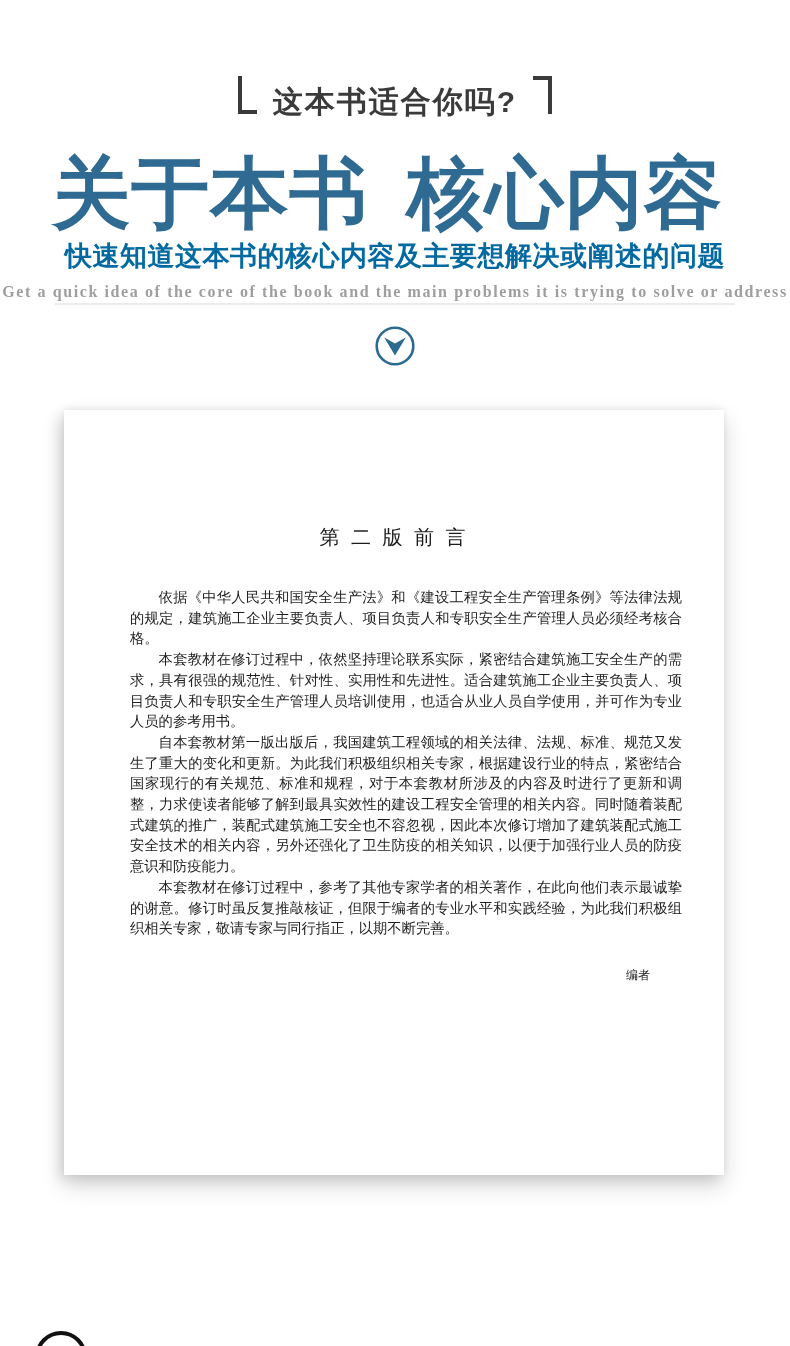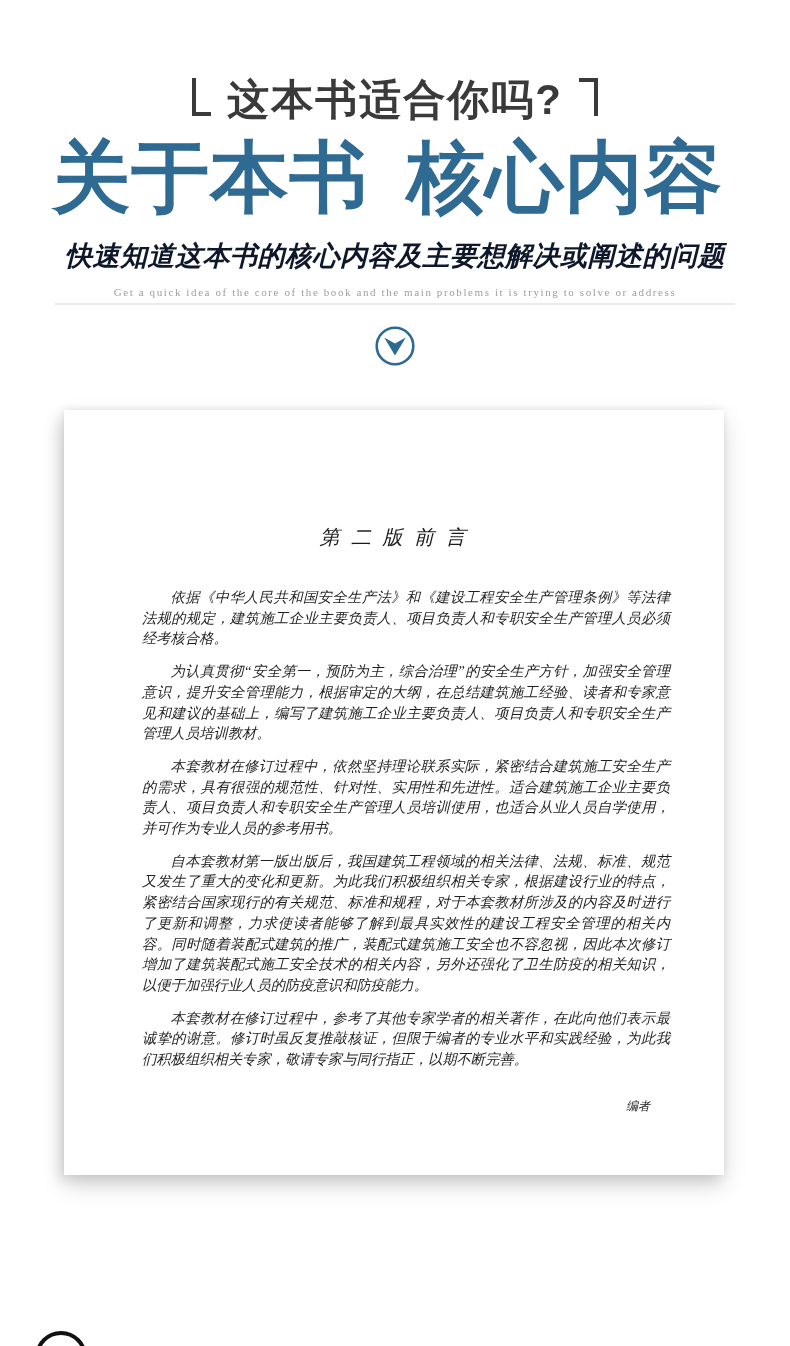--- a/index.html
+++ b/index.html
@@ -12,66 +12,65 @@
     overflow: hidden;
     font-family: "Liberation Serif", "DejaVu Serif", serif;
   }
 
   
   .tagline {
     position: absolute;
     top: 76px; left: 0; right: 0;
     text-align: center;
     font-family: "Liberation Sans", "DejaVu Sans", sans-serif;
-    font-size: 42px;
+    font-size: 30px;
     font-weight: 600;
     color: #3a3a3a;
     letter-spacing: 2px;
     line-height: 48px;
   }
   .br {
     display: inline-block;
     width: 15px; height: 34px;
     vertical-align: -2px;
   }
   .br-l { border-left: 4px solid #3a3a3a; border-bottom: 4px solid #3a3a3a; margin-right: 16px; }
   .br-r { border-right: 4px solid #3a3a3a; border-top: 4px solid #3a3a3a; margin-left: 16px; }
 
   .main-title {
     position: absolute;
     top: 128px; left: 0; right: 15px;
-    margin: 0;
+    margin: 16px;
     text-align: center;
     font-family: "Liberation Serif", "DejaVu Serif", serif;
     font-size: 78px;
     font-weight: 800;
     color: #2e6a92;
     letter-spacing: 1px;
     word-spacing: 18px;
     line-height: 100px;
   }
   .subtitle {
     position: absolute;
     top: 238px; left: 0; right: 0;
     margin: 0;
     text-align: center;
     font-size: 27px;
     font-weight: 600;
-    color: #0f172a;
+    color: #0369a1;
     letter-spacing: 0.5px;
     line-height: 36px;
-    font-style: italic;
   }
   .subtitle-en {
     position: absolute;
     top: 284px; left: 0; right: 0;
     margin: 0;
     text-align: center;
-    font-size: 11px;
-    font-weight: 400;
+    font-size: 16px;
+    font-weight: 700;
     color: #9e9e9e;
     letter-spacing: 1.6px;
     line-height: 16px;
   }
   .header-divider {
     position: absolute;
     top: 303px; left: 55px; right: 55px;
     height: 2px;
     background: #ebebeb;
   }
@@ -85,41 +84,40 @@
   
   .page-card {
     position: absolute;
     left: 64px; top: 410px;
     width: 660px; height: 765px;
     background: #ffffff;
     box-shadow:
       0 -2px 6px rgba(0,0,0,0.05),
       -5px 5px 12px rgba(0,0,0,0.10),
       0 10px 22px rgba(0,0,0,0.16);
-    font-style: italic;
   }
   .preface-title {
     margin: 113px 0 0 0;
     text-align: center;
     font-family: "Liberation Sans", "DejaVu Sans", sans-serif;
     font-size: 20px;
     font-weight: 500;
     color: #1b1b1b;
     letter-spacing: 3px;
     line-height: 28px;
   }
   .preface-body {
     margin: 36px 42px 0 66px;
     font-size: 14.3px;
     line-height: 20.7px;
     text-align: justify;
     color: #1f1f1f;
   }
   .preface-body p {
-    margin: 12px;
+    margin: 0;
     text-indent: 2em;
   }
   .signature {
     margin: 26px 74px 0 0;
     text-align: right;
     font-size: 12px;
     color: #1f1f1f;
     line-height: 21px;
   }
 
@@ -162,21 +160,20 @@
     <svg width="42" height="42" viewBox="0 0 42 42" aria-hidden="true">
       <circle cx="21" cy="21" r="18.3" fill="none" stroke="#2d6a92" stroke-width="2.6"></circle>
       <path d="M21 30.5 L10.2 12.5 L21 18.6 L31.8 12.5 Z" fill="#2d6a92"></path>
     </svg>
   </div>
 
   <section class="page-card">
     <h2 class="preface-title">第 二 版 前 言</h2>
     <div class="preface-body">
       <p>依据《中华人民共和国安全生产法》和《建设工程安全生产管理条例》等法律法规的规定，建筑施工企业主要负责人、项目负责人和专职安全生产管理人员必须经考核合格。</p>
-      <p>为认真贯彻“安全第一，预防为主，综合治理”的安全生产方针，加强安全管理意识，提升安全管理能力，根据审定的大纲，在总结建筑施工经验、读者和专家意见和建议的基础上，编写了建筑施工企业主要负责人、项目负责人和专职安全生产管理人员培训教材。</p>
       <p>本套教材在修订过程中，依然坚持理论联系实际，紧密结合建筑施工安全生产的需求，具有很强的规范性、针对性、实用性和先进性。适合建筑施工企业主要负责人、项目负责人和专职安全生产管理人员培训使用，也适合从业人员自学使用，并可作为专业人员的参考用书。</p>
       <p>自本套教材第一版出版后，我国建筑工程领域的相关法律、法规、标准、规范又发生了重大的变化和更新。为此我们积极组织相关专家，根据建设行业的特点，紧密结合国家现行的有关规范、标准和规程，对于本套教材所涉及的内容及时进行了更新和调整，力求使读者能够了解到最具实效性的建设工程安全管理的相关内容。同时随着装配式建筑的推广，装配式建筑施工安全也不容忽视，因此本次修订增加了建筑装配式施工安全技术的相关内容，另外还强化了卫生防疫的相关知识，以便于加强行业人员的防疫意识和防疫能力。</p>
       <p>本套教材在修订过程中，参考了其他专家学者的相关著作，在此向他们表示最诚挚的谢意。修订时虽反复推敲核证，但限于编者的专业水平和实践经验，为此我们积极组织相关专家，敬请专家与同行指正，以期不断完善。</p>
     </div>
     <p class="signature">编者</p>
   </section>
 
   <div class="circled-number">
     <span>1</span>
   </div>

